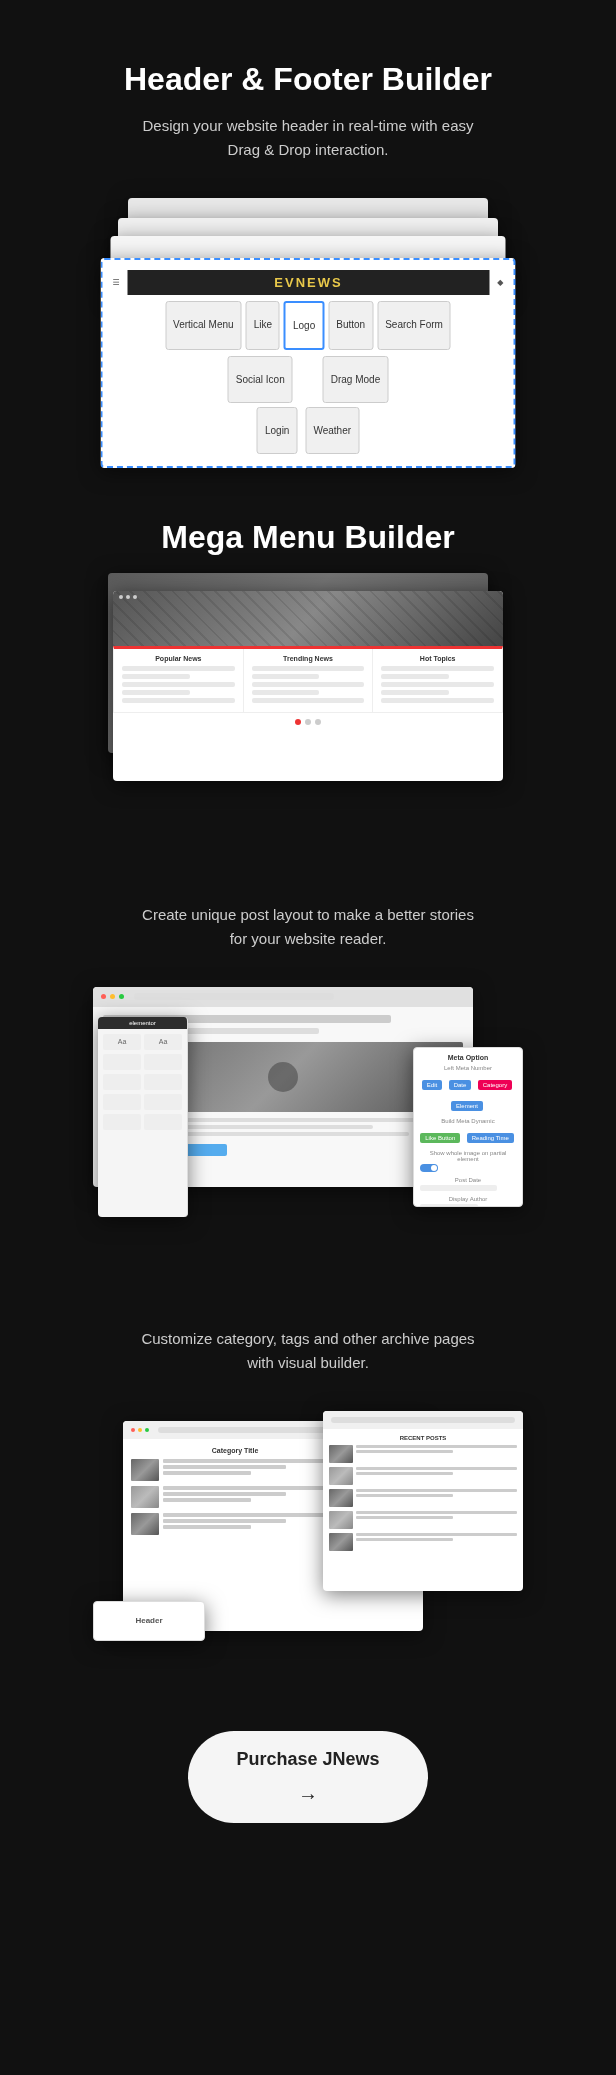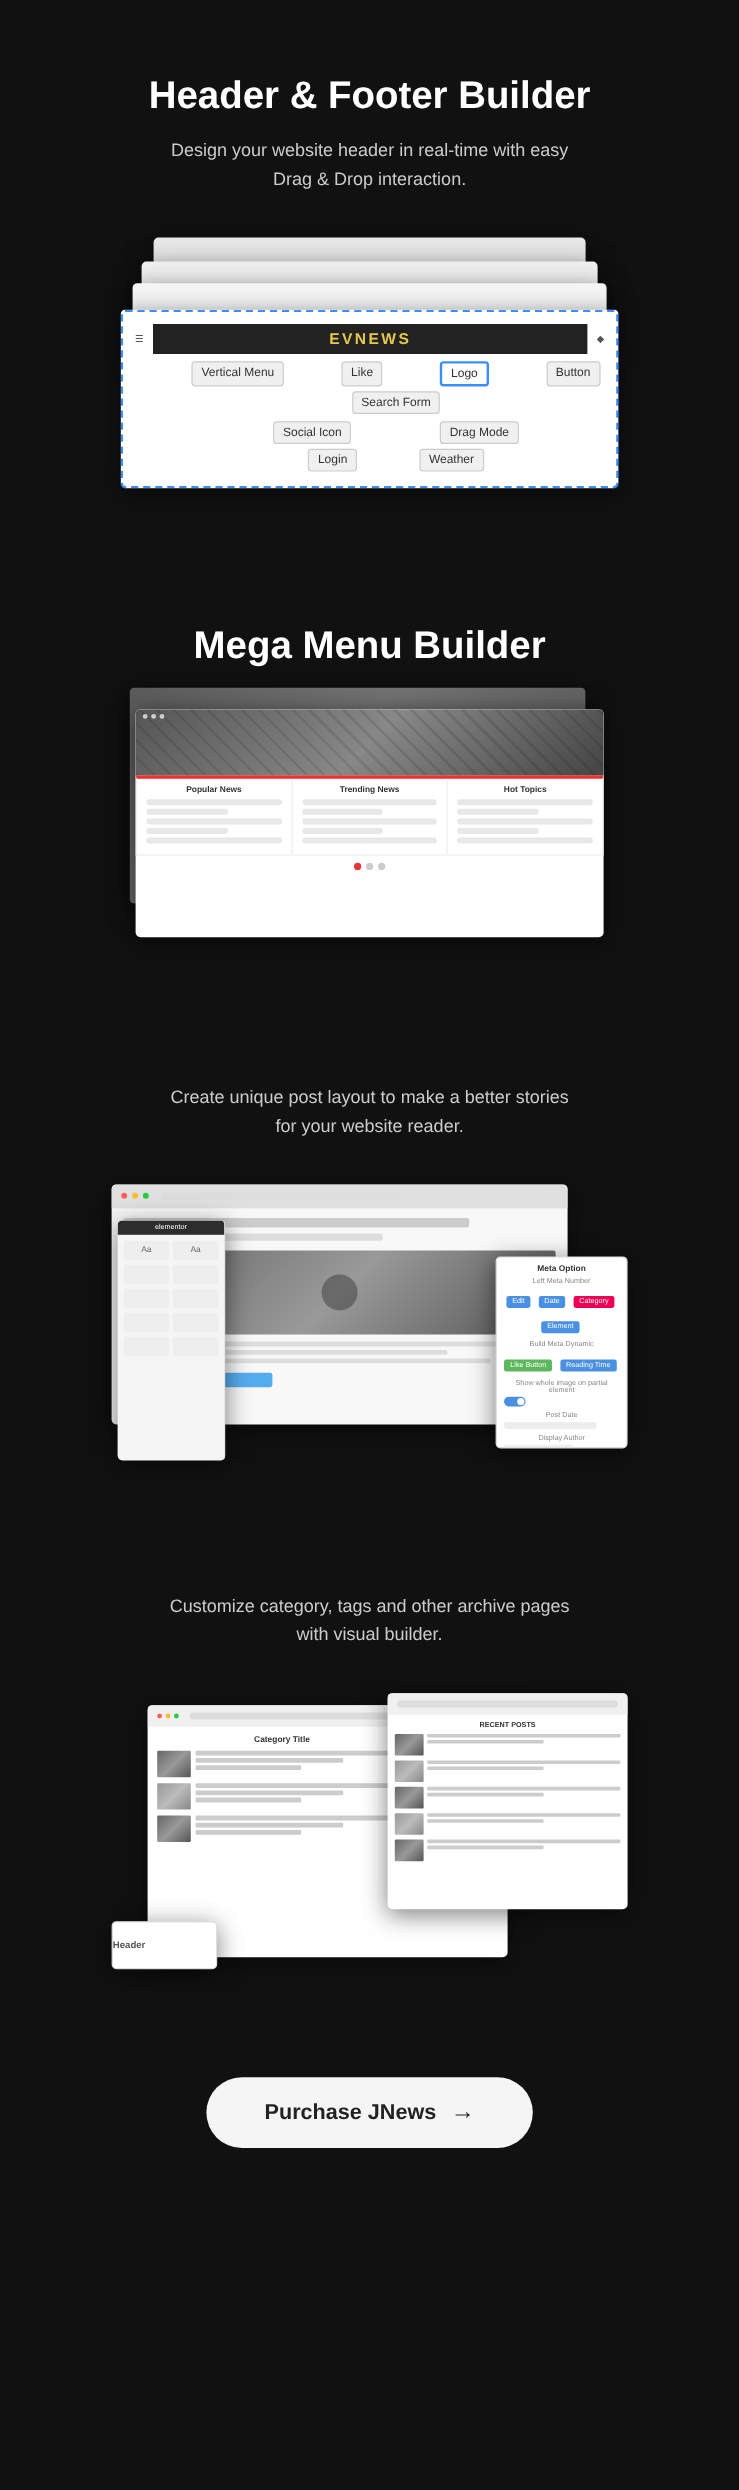--- a/index.html
+++ b/index.html
@@ -91,23 +91,22 @@
       flex-wrap: wrap;
       justify-content: center;
       margin-top: 4px;
     }
     .hf-widget {
       background: #f0f0f0;
       border: 1px solid #ccc;
       border-radius: 3px;
       font-size: 10px;
       color: #333;
-      padding: 3px 7px;
+      padding: 17px 7px;
       white-space: nowrap;
-      margin-left: 44px;
     }
     .hf-widget.selected {
       background: #fff;
       border: 2px solid #3a8eff;
     }
     .hf-widget-row-2 {
       margin-top: 6px;
       display: flex;
       gap: 30px;
       justify-content: center;
@@ -317,24 +316,24 @@
     .archive-side-header {
       background: #f0f0f0; height: 18px; display: flex; align-items: center; padding: 0 8px;
     }
     .archive-side-body { padding: 6px; }
     .archive-side-article { display: flex; gap: 3px; margin-bottom: 4px; }
     .archive-side-img { width: 24px; height: 18px; background: linear-gradient(135deg, #777, #444); border-radius: 1px; flex-shrink: 0; }
     .archive-side-text { flex: 1; }
     .archive-side-line { height: 3px; background: #ccc; border-radius: 1px; margin-bottom: 2px; }
 
     .archive-header-bar {
-      width: 88px; height: 40px;
+      width: 112px; height: 40px;
       bottom: 0; left: 0; z-index: 4;
       background: #fff; border: 1px solid #ddd;
-      display: flex; align-items: center; justify-content: flex-start;
+      display: flex; align-items: center; justify-content: center;
     }
     .archive-header-label { font-size: 8px; font-weight: 700; color: #555; }
 
     
     .purchase-section {
       padding: 40px 40px 60px;
       text-align: center;
     }
     .purchase-btn {
       display: inline-flex;
@@ -342,20 +341,21 @@
       gap: 12px;
       background: #f5f5f5;
       color: #222;
       font-size: 18px;
       font-weight: 600;
       padding: 18px 48px;
       border-radius: 50px;
       cursor: pointer;
       border: none;
       text-decoration: none;
+      flex-direction: column;
     }
     .purchase-arrow {
       font-size: 20px;
       color: #222;
     }
 
     
     .dot-red { background: #ff5f57; }
     .dot-yellow { background: #ffbd2e; }
     .dot-green { background: #28ca41; }

